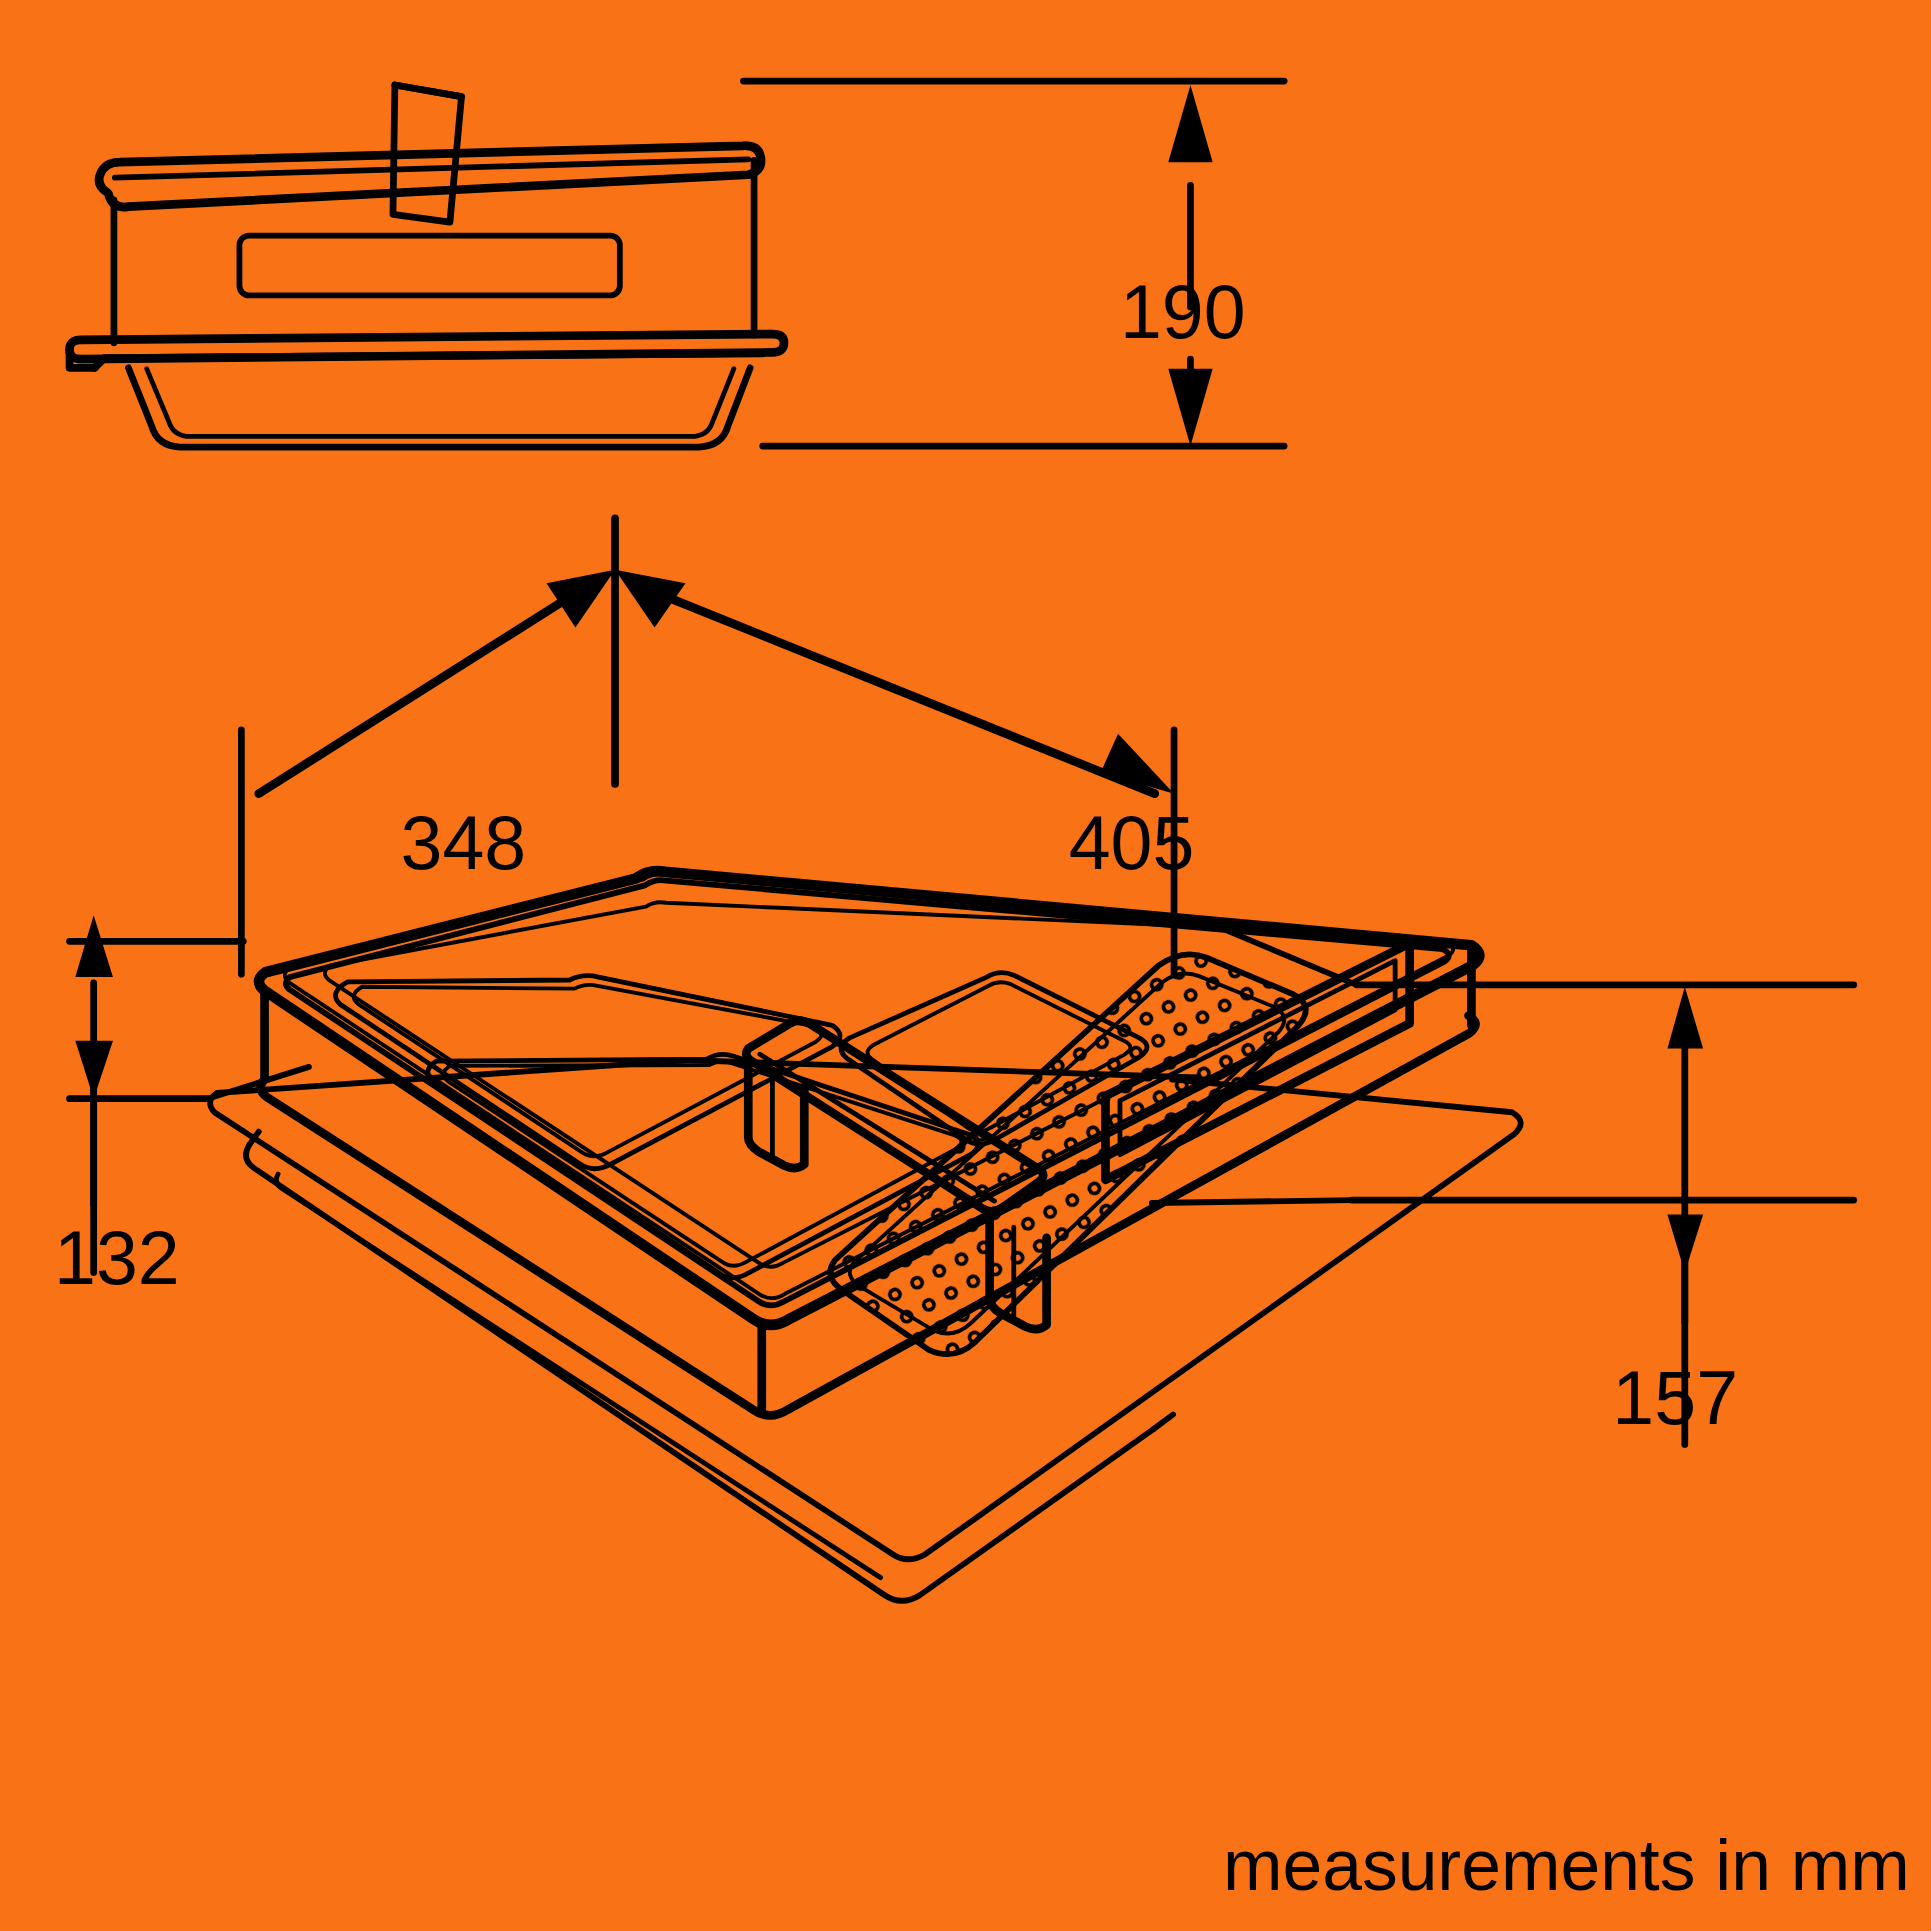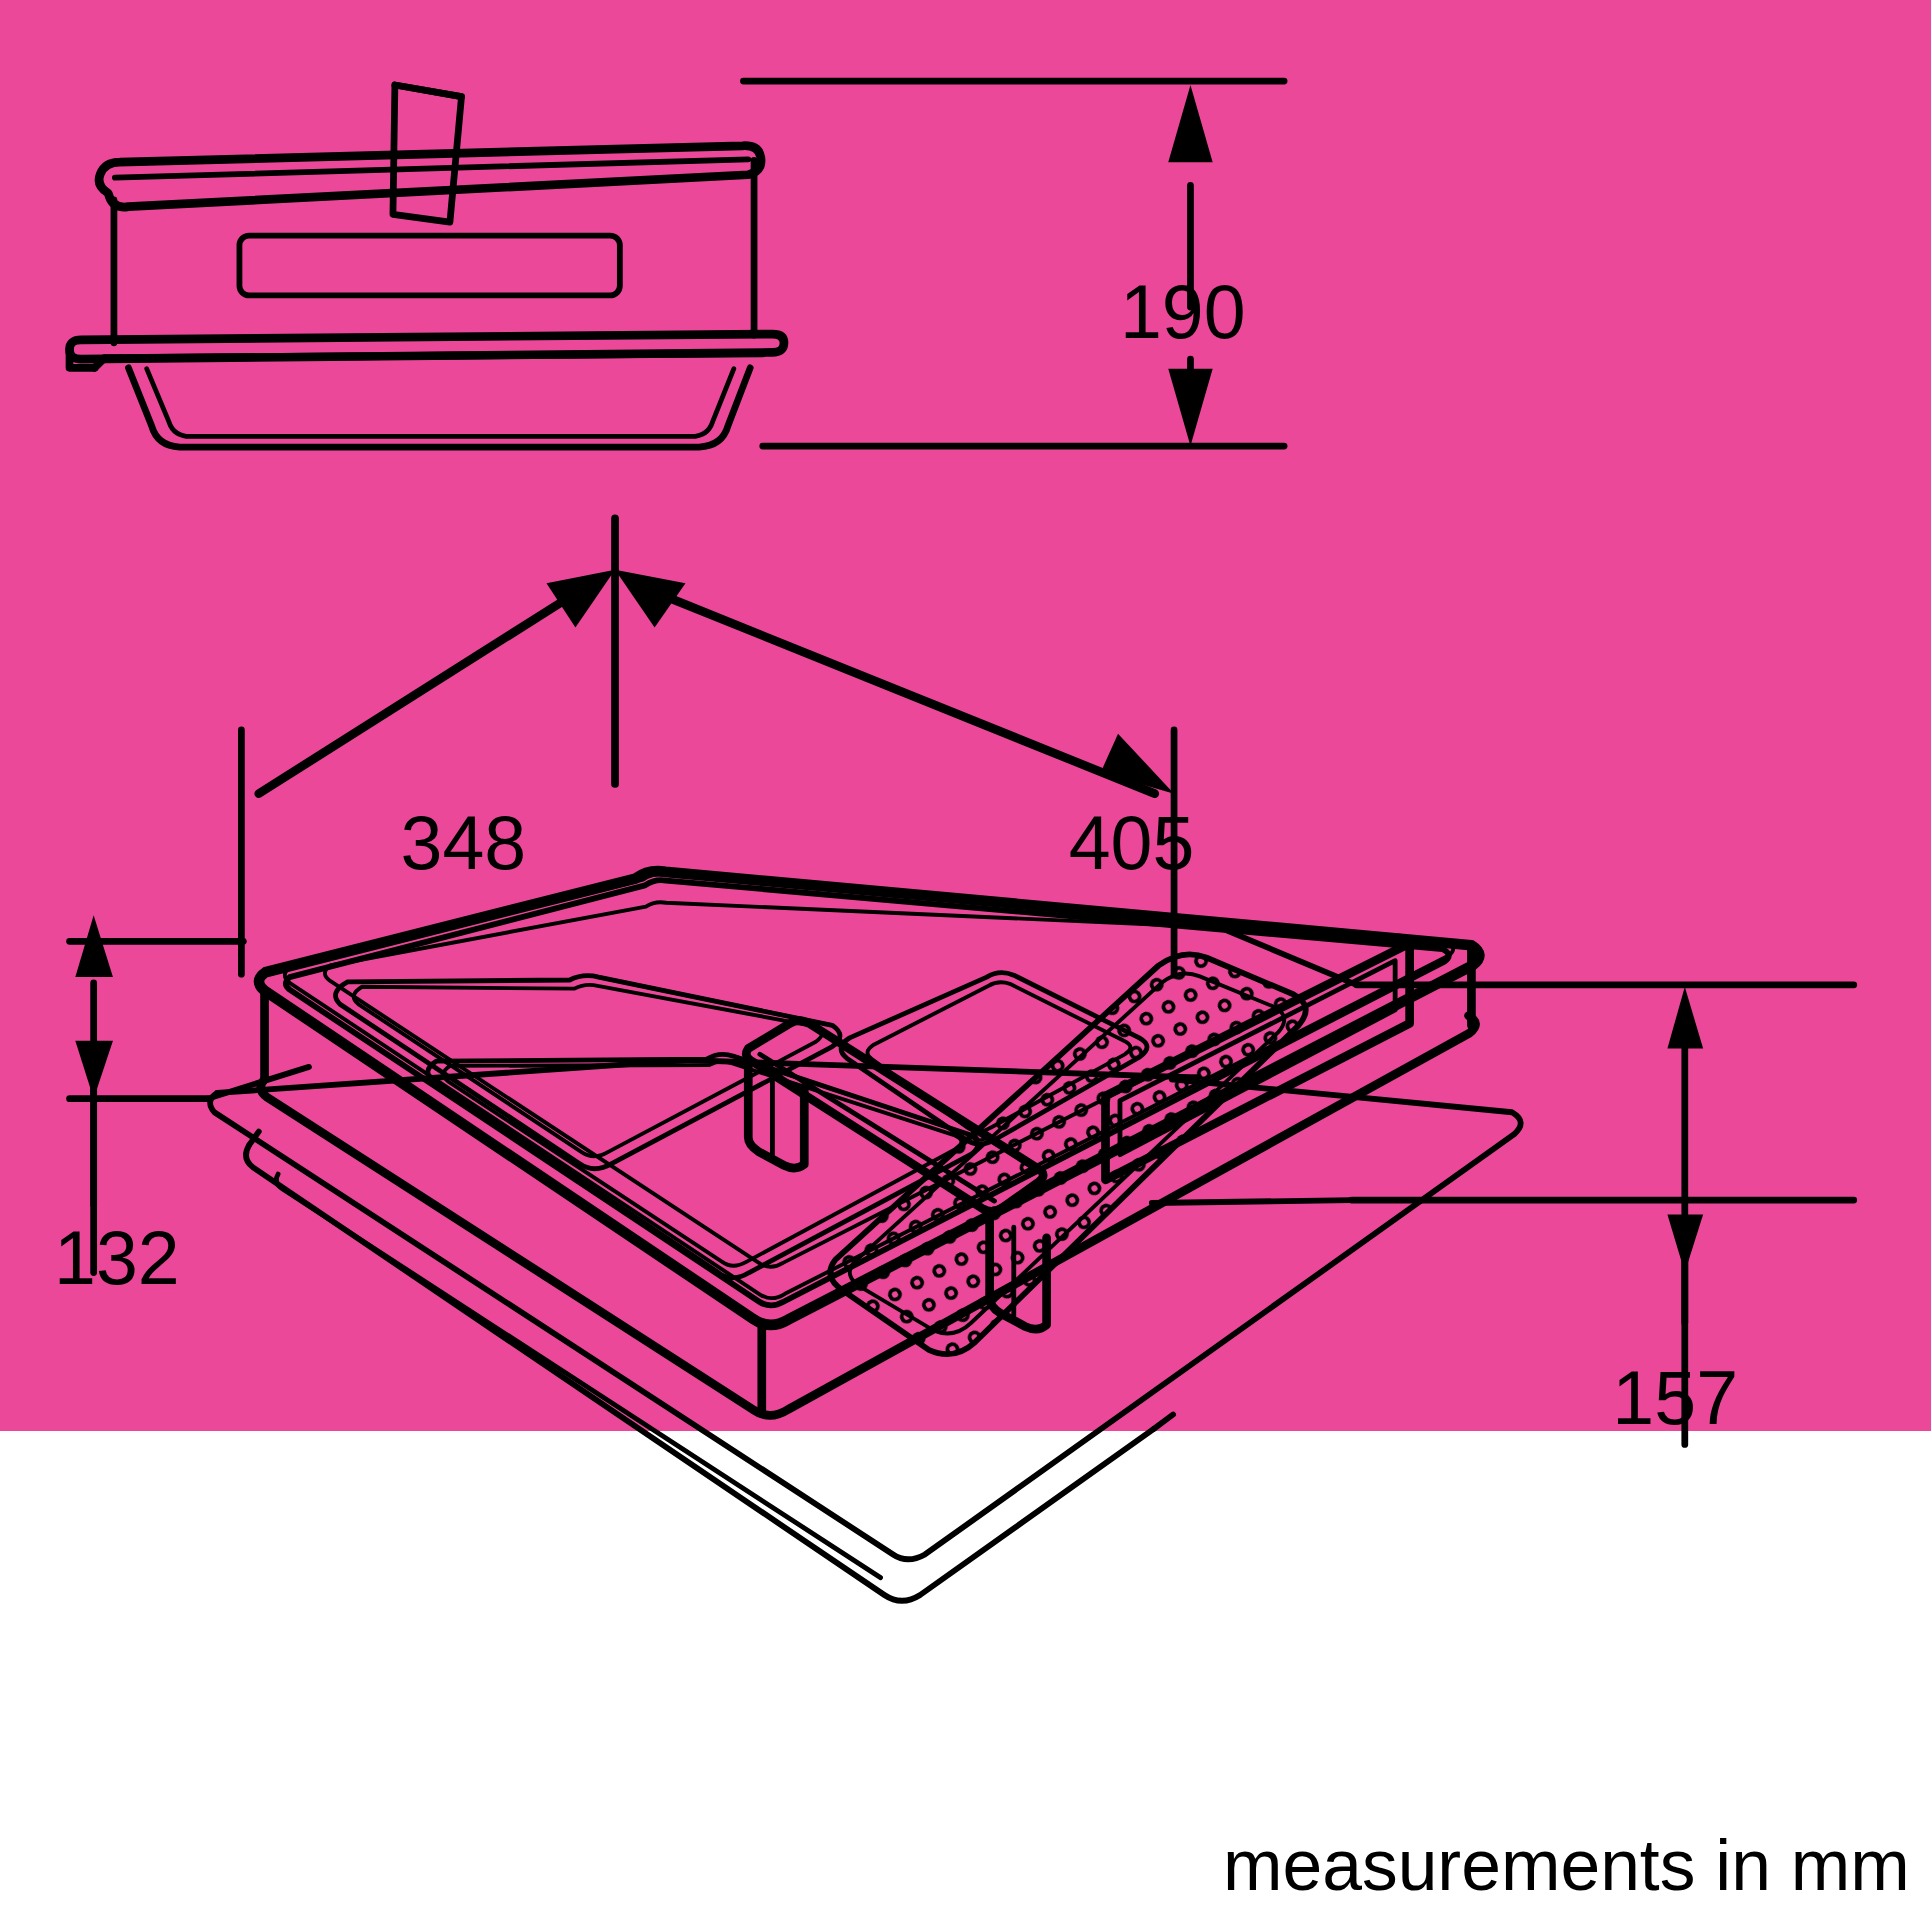--- a/index.html
+++ b/index.html
@@ -1,18 +1,18 @@
 <!DOCTYPE html>
 <html><head>
 <meta charset="utf-8">
 <style>
   html,body{margin:0;padding:0;background:#ffffff;}
   body{width:1931px;height:1931px;overflow:hidden;
        font-family:"Liberation Sans","DejaVu Sans",sans-serif;color:#000;}
-  #stage{position:relative;width:1931px;height:1431px;background:#ec4899;}
+  #stage{position:relative;width:1931px;height:1931px;background:#f97316;}
   #stage svg{position:absolute;left:0;top:0;width:1931px;height:1931px;}
   .dimtext{font-family:"Liberation Sans","DejaVu Sans",sans-serif;
            font-size:78px;fill:#000;font-weight:400;}
   .footer-text{font-family:"Liberation Sans","DejaVu Sans",sans-serif;
            font-size:74px;fill:#000;font-weight:400;}
 </style>
 </head>
 <body>
 
 <div id="stage">

